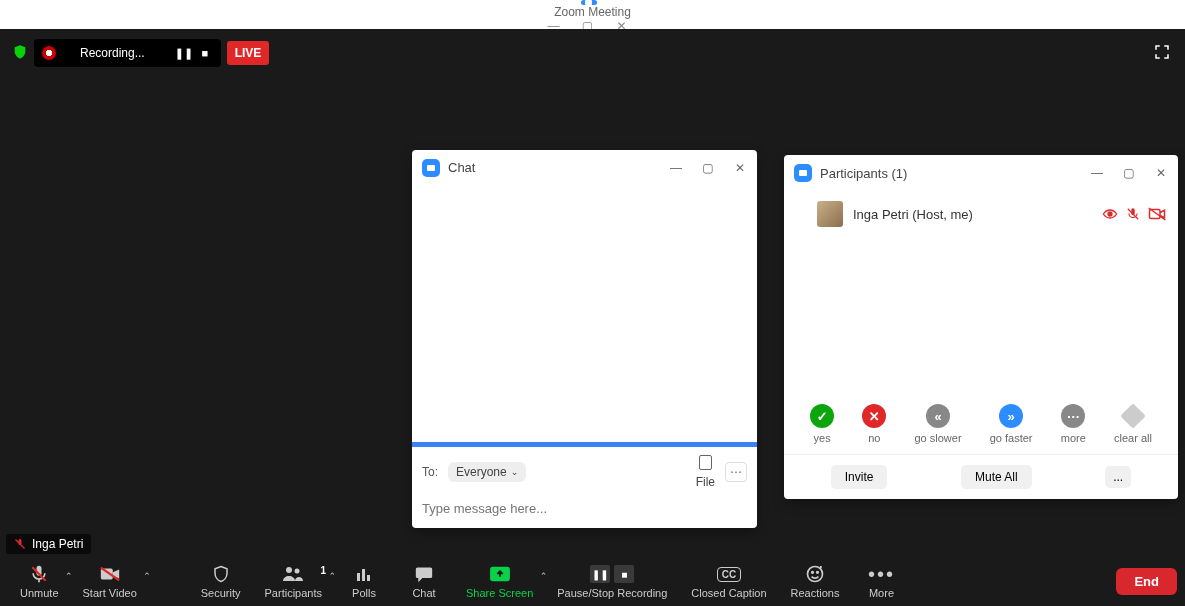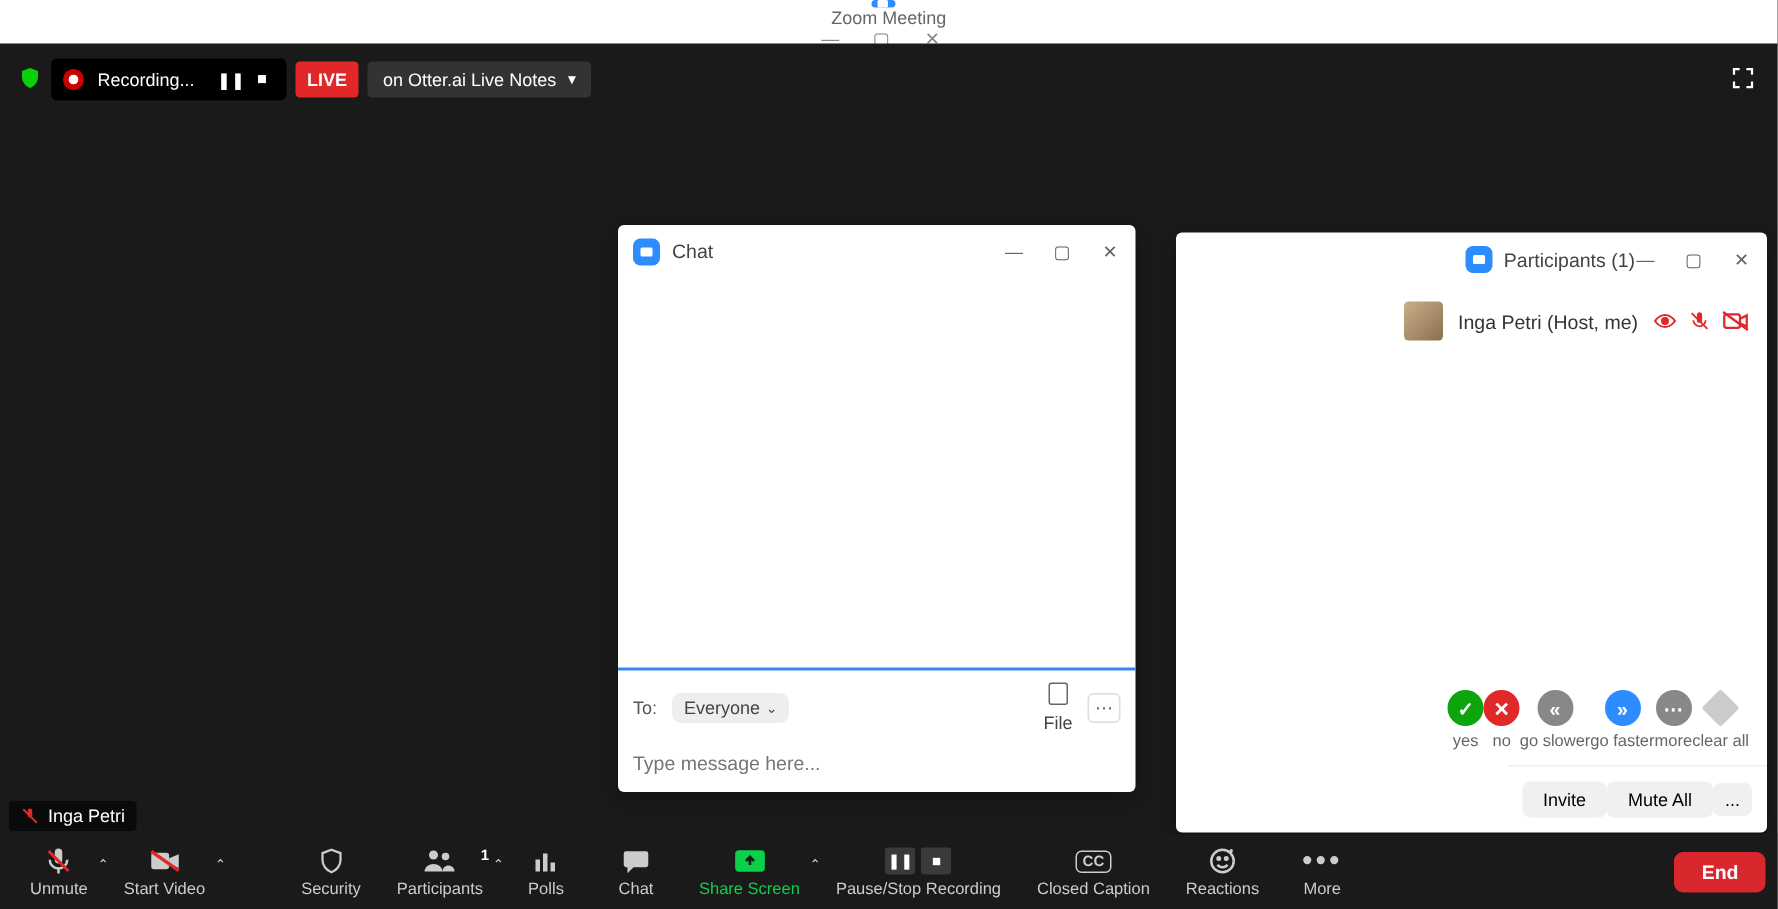--- a/index.html
+++ b/index.html
@@ -6,51 +6,51 @@
 body { width: 1185px; height: 606px; background: #f0f0f0; overflow: hidden; }
 .titlebar { height: 29px; background: #fff; display: flex; align-items: center; padding: 0 8px; flex-direction: column; }
 .titlebar-icon { width: 16px; height: 16px; background: #2d8cff; border-radius: 4px; margin-right: 8px; display:flex; align-items:center; justify-content:center;}
 .titlebar-icon::after{content:""; width:7px; height:5px; background:#fff; border-radius:1px;}
 .titlebar-title { font-size: 12px; color: #666; flex: 1; }
 .titlebar-controls { display: flex; gap: 20px; padding-right: 10px; }
 .titlebar-ctrl { width: 14px; height: 14px; display:flex; align-items:center; justify-content:center; color:#888; cursor:pointer; font-size:12px;}
 .main { position: relative; background: #1a1a1a; height: 577px; }
 .topbar { position: absolute; top: 10px; left: 12px; display: flex; align-items: center; gap: 6px; }
 .shield { width: 16px; height: 18px; color:#0ad10a; }
-.rec-box { background: #000; border-radius: 4px; display: flex; align-items: center; padding: 4px 8px; gap: 9px; height: 28px;}
+.rec-box { background: #000; border-radius: 4px; display: flex; align-items: center; padding: 4px 8px; gap: 24px; height: 28px;}
 .rec-dot { width: 14px; height: 14px; background: radial-gradient(circle,#fff 30%,#c00 35%); border-radius: 50%; }
 .rec-text { color: #fff; font-size: 12px; }
 .rec-ctrls { display: flex; gap: 6px; padding-left:6px;}
 .rec-pause,.rec-stop { color: #fff; font-size:11px; cursor:pointer; width:16px; text-align:center;}
 .live-badge { background: #e02828; color: #fff; font-weight: bold; font-size: 12px; padding: 5px 8px; border-radius: 3px;}
 .live-dest { background: #333; color: #fff; font-size: 12px; padding: 5px 8px 5px 10px; border-radius: 3px; display:flex; align-items:center; gap:6px;}
 .live-caret { font-size:9px;}
 .fullscreen-btn { position: absolute; top: 14px; right: 14px; color: #fff; cursor:pointer;}
 .fullscreen-btn svg{width:18px;height:18px;}
 .panel { position: absolute; background: #fff; border-radius: 4px; box-shadow: 0 4px 12px rgba(0,0,0,0.3); display:flex; flex-direction:column;}
 .chat-panel { top: 121px; left: 412px; width: 345px; height: 378px; }
 .chat-header { height: 36px; display: flex; align-items: center; padding: 0 10px; border-bottom: 1px solid transparent;}
 .panel-icon { width: 18px; height: 18px; background: #2d8cff; border-radius: 5px; margin-right: 8px; display:flex;align-items:center;justify-content:center;}
 .panel-icon::after{content:"";width:8px;height:6px;background:#fff;border-radius:1px;}
 .panel-title { font-size: 13px; color: #444; flex: 1; }
 .panel-controls { display: flex; gap: 18px; color: #666; }
 .panel-ctrl { cursor:pointer; font-size:12px; width:14px; text-align:center;}
 .chat-body { flex: 1; }
-.chat-footer { border-top: 2px solid #3b82f6; padding: 8px 10px; }
+.chat-footer { border-top: 5px solid #3b82f6; padding: 8px 10px; }
 .chat-to-row { display: flex; align-items: center; gap: 10px; margin-bottom: 8px;}
 .chat-to-label { font-size: 12px; color: #555; }
 .chat-dropdown { background: #eee; border-radius: 6px; padding: 3px 8px; font-size: 12px; color: #444; display:flex; align-items:center; gap:4px; cursor:pointer;}
 .chat-right { margin-left: auto; display: flex; align-items: center; gap: 10px; }
 .file-btn { display: flex; align-items: center; gap: 5px; font-size: 12px; color: #444; cursor:pointer;flex-direction:column;}
 .file-icon{width:13px;height:15px;border:1.5px solid #666;border-radius:2px;position:relative;}
 .more-btn { border: 1px solid #ddd; border-radius: 4px; width: 22px; height: 20px; display:flex;align-items:center;justify-content:center; font-size:12px; color:#666; cursor:pointer;}
 .chat-input { width: 100%; border: none; font-size: 13px; color: #999; padding: 4px 0; outline:none;}
-.part-panel { top: 126px; left: 784px; width: 394px; height: 400px; align-items: flex-end; }
+.part-panel { top: 126px; left: 784px; width: 394px; height: 344px; }
 .part-header { height: 36px; display: flex; align-items: center; padding: 0 10px;}
-.part-list { padding: 6px 12px; flex:1;}
+.part-list { padding: 6px 12px; flex:1;margin-left:21px;}
 .part-row { display: flex; align-items: center; gap: 10px; padding: 4px 0;}
 .avatar { width: 26px; height: 26px; border-radius: 3px; background: linear-gradient(135deg,#c9b089,#8a6f4e); }
 .part-name { font-size: 13px; color: #333; flex: 1; }
 .part-icons { display: flex; gap: 8px; align-items: center;}
 .rec-ind{color:#e02828;font-size:13px;}
 .mic-off{color:#e02828;}
 .vid-off{color:#e02828;}
 .reactions-row { display: flex; justify-content: space-around; padding: 10px 12px; border-top:1px solid transparent;}
 .reaction { display: flex; flex-direction: column; align-items: center; gap: 4px; cursor:pointer;}
 .reaction-icon { width: 24px; height: 24px; border-radius: 50%; display:flex;align-items:center;justify-content:center;color:#fff;font-size:13px;font-weight:bold;}
@@ -102,24 +102,20 @@
     </div>
     <div class="rec-box">
       <div class="rec-dot"></div>
       <div class="rec-text">Recording...</div>
       <div class="rec-ctrls">
         <div class="rec-pause">❚❚</div>
         <div class="rec-stop">■</div>
       </div>
     </div>
     <div class="live-badge">LIVE</div>
-    <div class="live-dest">
-      <span>on Otter.ai Live Notes</span>
-      <span class="live-caret">▼</span>
-    </div>
   </div>
 
   <div class="fullscreen-btn">
     <svg viewBox="0 0 24 24" stroke="currentColor" stroke-width="2" fill="none">
         <path d="M4 9V4h5M20 9V4h-5M4 15v5h5M20 15v5h-5"></path>
       </svg>
   </div>
 
   <div class="panel chat-panel">
     <div class="chat-header">

